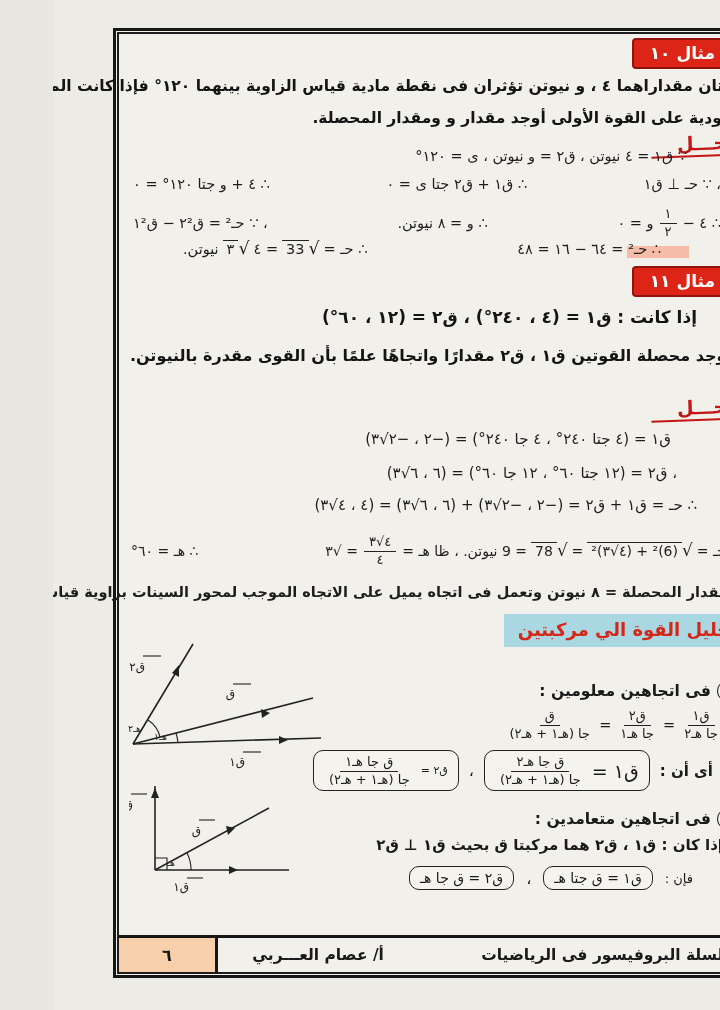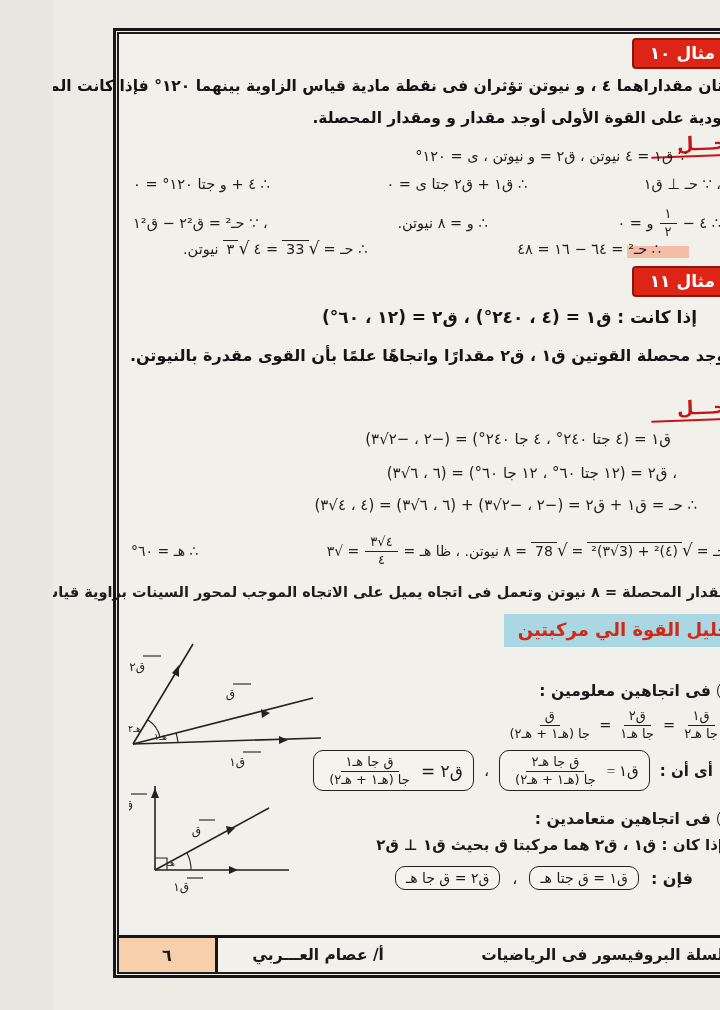--- a/index.html
+++ b/index.html
@@ -103,28 +103,28 @@
 
   <div class="abs hw" style="top:396px;right:78px;font-size:15px;">ق١ = (٤ جتا ٢٤٠° ، ٤ جا ٢٤٠°) = (−٢ ، −٢√٣)</div>
   <div class="abs hw" style="top:430px;right:72px;font-size:15px;">، ق٢ = (١٢ جتا ٦٠° ، ١٢ جا ٦٠°) = (٦ ، ٦√٣)</div>
   <div class="abs hw" style="top:462px;right:52px;font-size:15px;">∴ حـ = ق١ + ق٢ = (−٢ ، −٢√٣) + (٦ ، ٦√٣) = (٤ ، ٤√٣)</div>
 
   <div class="abs row hw" style="top:500px;right:10px;left:12px;font-size:14px;">
     <span class="seg">
       <span>∴ حـ =</span>
       <span class="radg">
         <span class="rt">√</span>
-        <span class="ov">(٤)² + (3√٣)²</span>
+        <span class="ov">(6)² + (٤√٣)²</span>
       </span>
       <span>=</span>
       <span class="radg">
         <span class="rt">√</span>
         <span class="ov">78</span>
       </span>
-      <span>= ٨ نيوتن. ، ظا هـ =</span>
+      <span>= 9 نيوتن. ، ظا هـ =</span>
       <span class="frac">
         <span class="fn">٤√٣</span>
         <span class="fd">٤</span>
       </span>
       <span>= √٣</span>
     </span>
     <span class="seg">∴ هـ = ٦٠°</span>
   </div>
 
   <div class="abs hw" style="top:550px;right:6px;font-weight:bold;font-size:14.5px;">∴ مقدار المحصلة = ٨ نيوتن وتعمل فى اتجاه يميل على الاتجاه الموجب لمحور السينات بزاوية قياسها ٦٠°</div>
@@ -149,44 +149,44 @@
     <span>=</span>
     <span class="frac">
       <span class="fn">ق</span>
       <span class="fd">جا (هـ١ + هـ٢)</span>
     </span>
   </div>
 
   <div class="abs seg" style="top:716px;right:36px;gap:10px;">
     <span style="font-weight:bold;font-size:15px;">أى أن :</span>
     <span class="mathbox">
-      <span style="font-size:15px;font-family:Liberation Serif, serif;">ق١ =</span>
+      <span style="font-size:19px;">ق١ =</span>
       <span class="frac">
         <span class="fn">ق جا هـ٢</span>
         <span class="fd">جا (هـ١ + هـ٢)</span>
       </span>
     </span>
     <span>،</span>
     <span class="mathbox">
-      <span style="font-size:17px;">ق٢ =</span>
+      <span style="font-size:11px;">ق٢ =</span>
       <span class="frac">
         <span class="fn">ق جا هـ١</span>
         <span class="fd">جا (هـ١ + هـ٢)</span>
       </span>
     </span>
   </div>
 
   <div class="abs sec-head" style="top:774px;right:10px;">
     <span class="cnum">٢</span>
     <span>فى اتجاهين متعامدين :</span>
   </div>
   <div class="abs" style="top:802px;right:26px;font-weight:bold;font-size:15px;white-space:nowrap;">إذا كان : ق١ ، ق٢ هما مركبتا ق بحيث ق١ ⊥ ق٢</div>
 
   <div class="abs seg" style="top:832px;right:56px;gap:12px;">
-    <span style="font-weight:bold;font-size:16px;">فإن :</span>
+    <span style="font-weight:normal;font-size:13px;">فإن :</span>
     <span class="mathbox" style="font-size:14px;">ق١ = ق جتا هـ</span>
     <span>،</span>
     <span class="mathbox" style="font-size:14px;">ق٢ = ق جا هـ</span>
   </div>
 
   <svg class="abs" style="left:2px;top:606px;" width="212" height="150" viewBox="0 0 212 150">
     <g stroke="#222" stroke-width="1.6" fill="none">
       <line x1="12" y1="104" x2="200" y2="98"></line>
       <line x1="12" y1="104" x2="192" y2="58"></line>
       <line x1="12" y1="104" x2="72" y2="4"></line>

